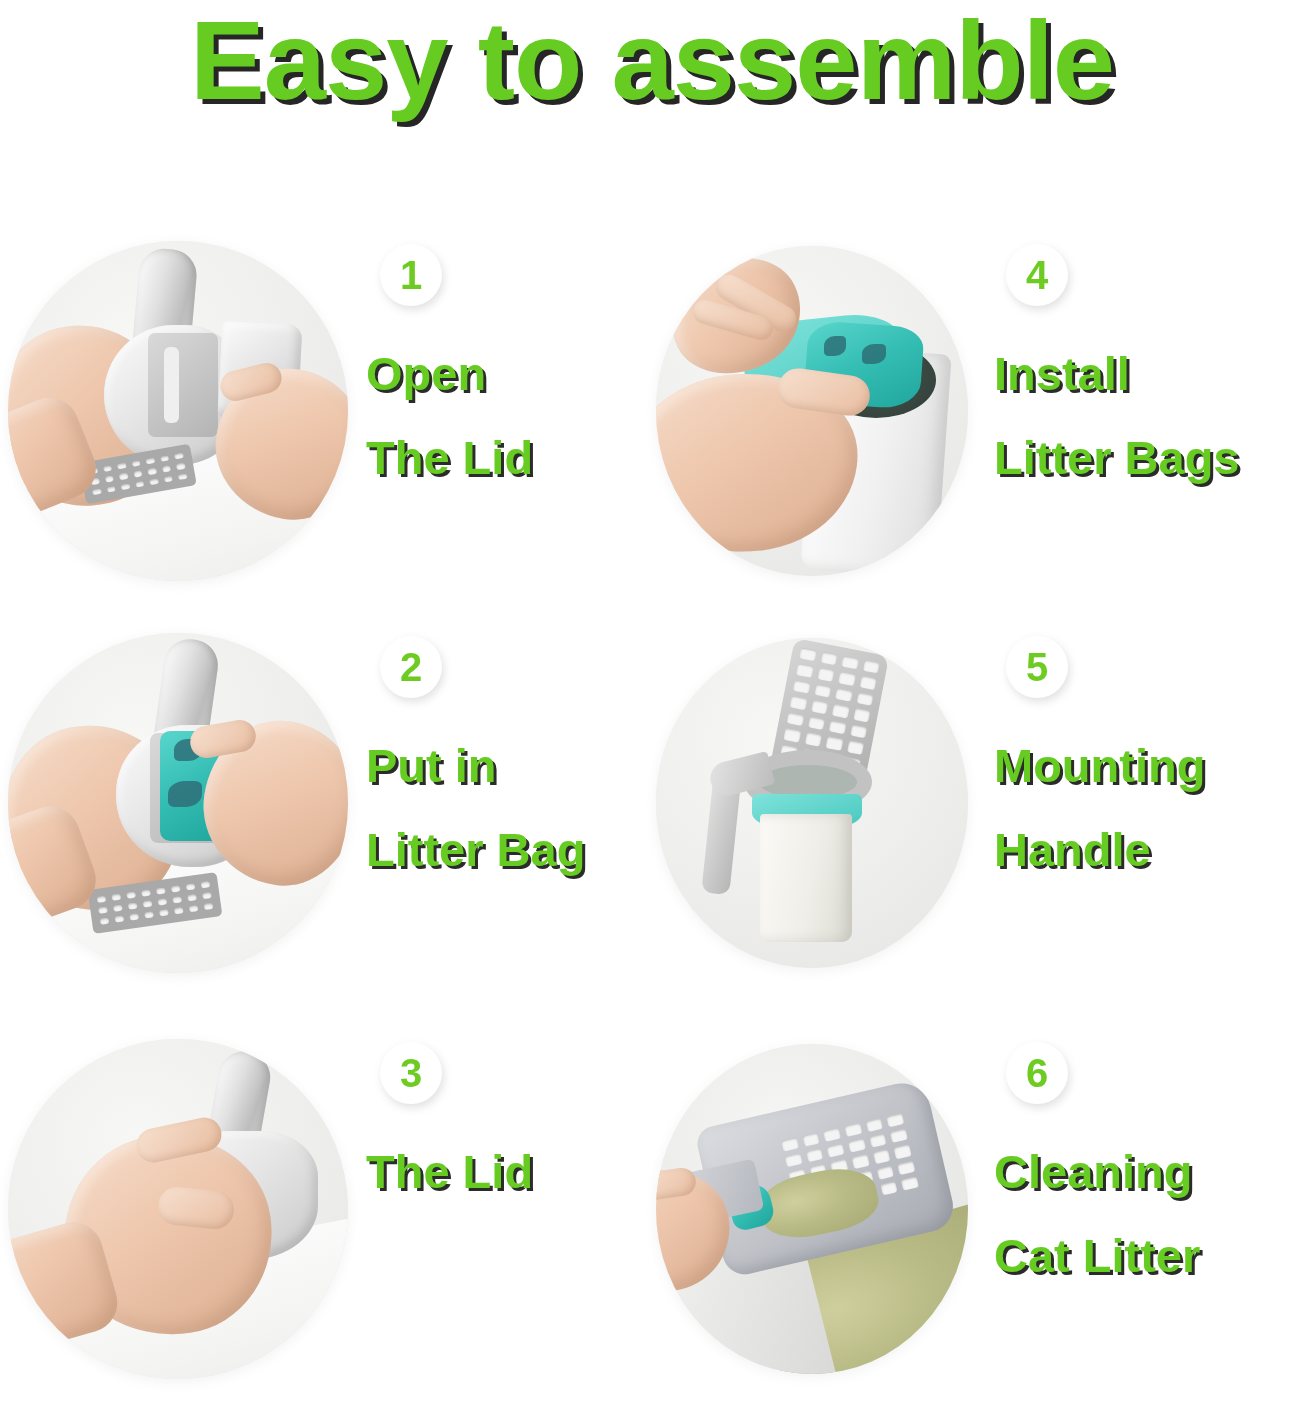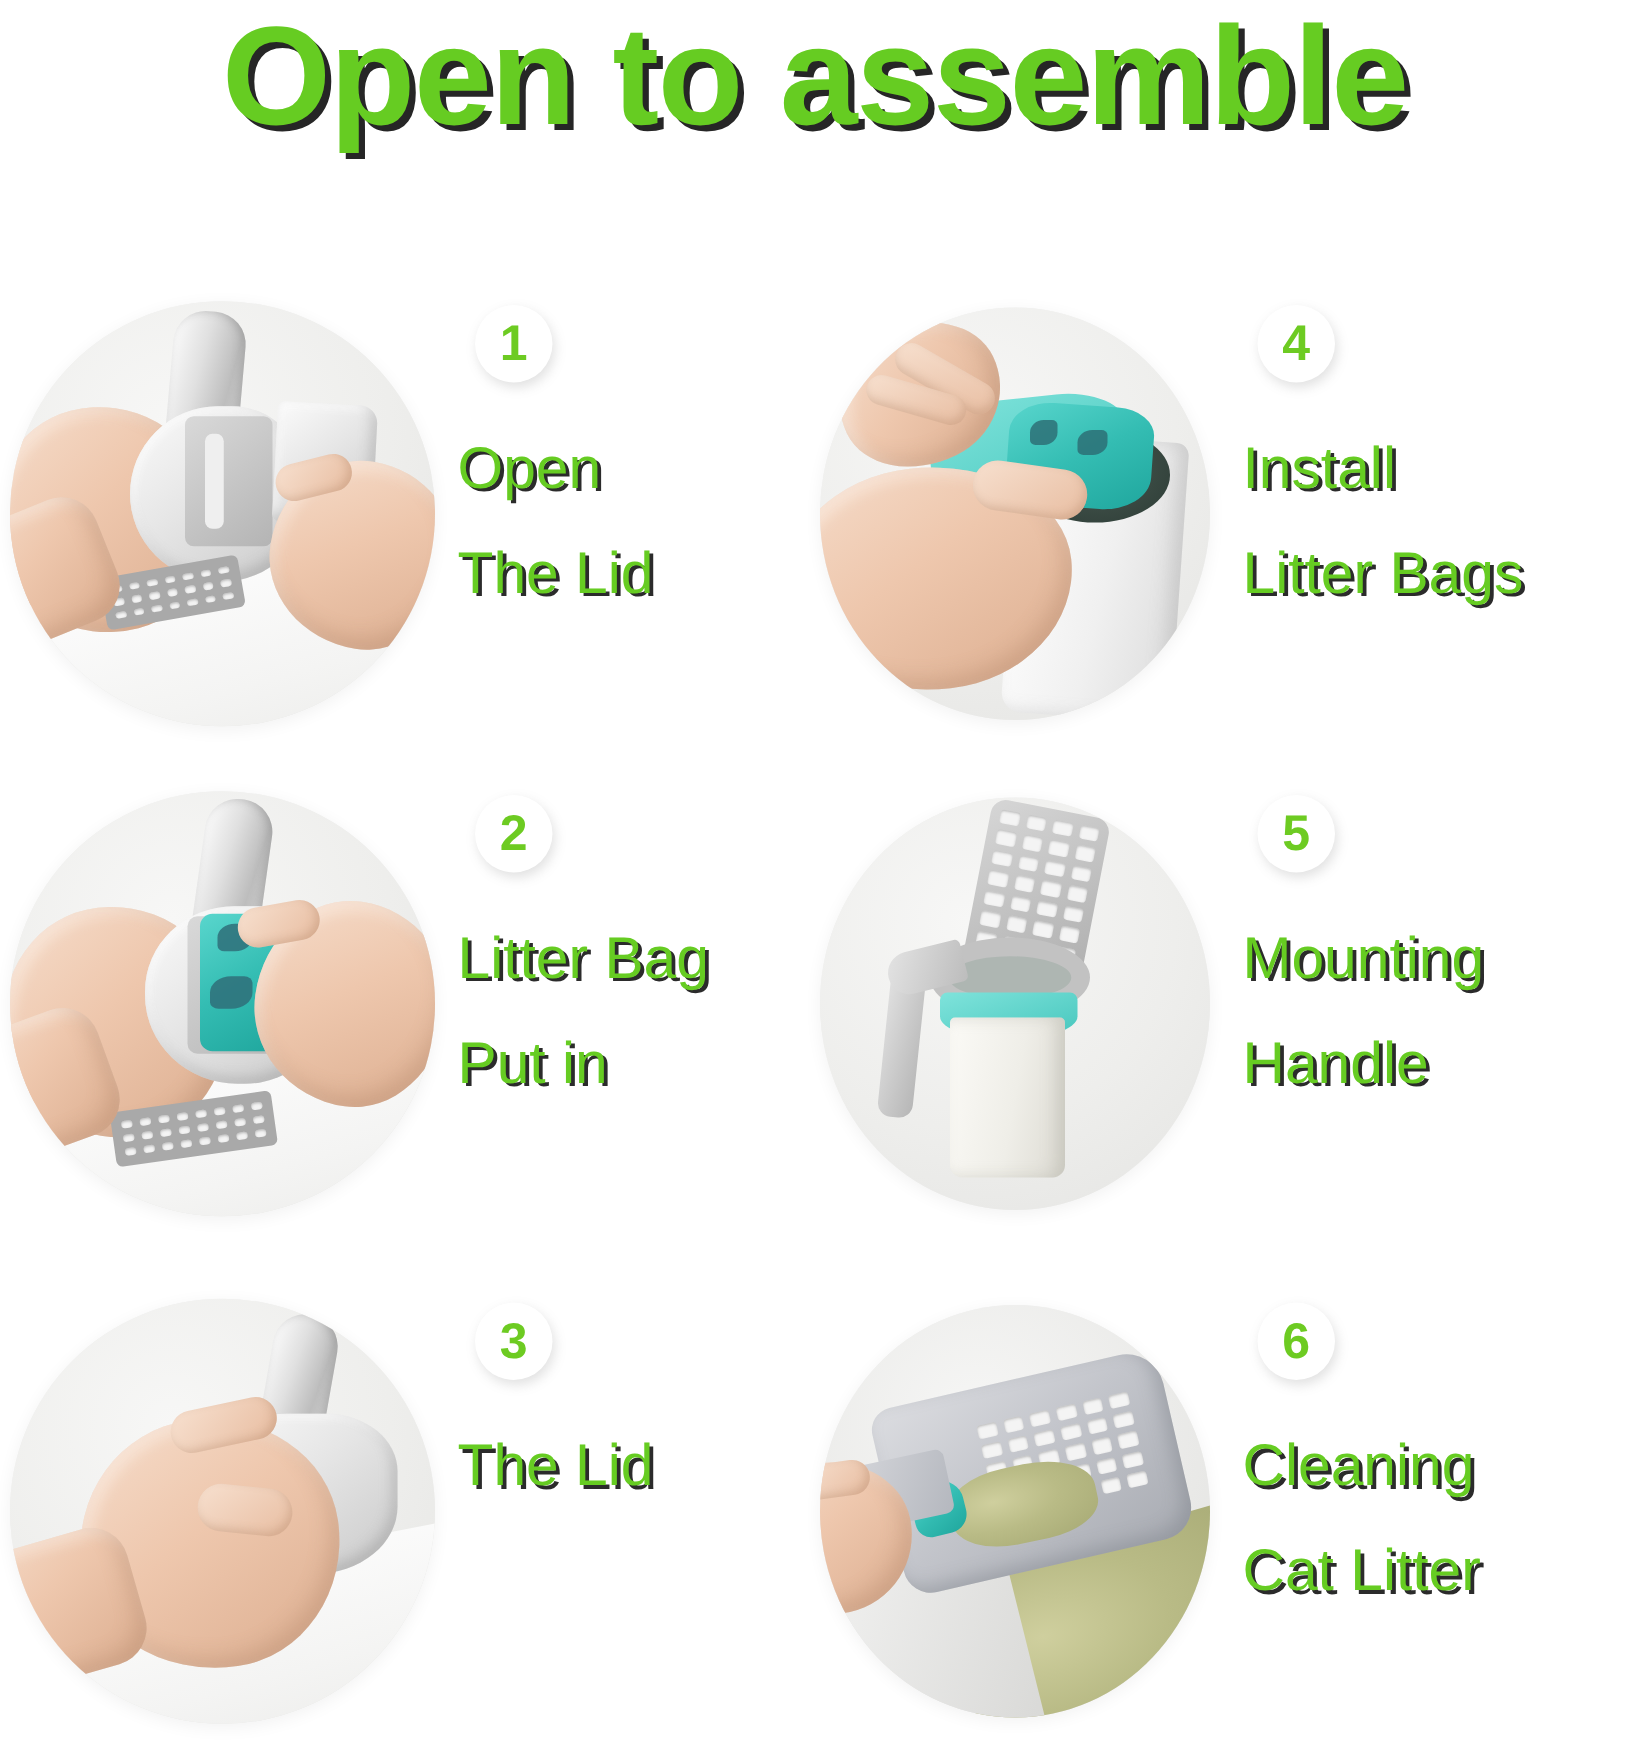--- a/index.html
+++ b/index.html
@@ -145,31 +145,31 @@
   .lines {
     position:absolute;
     top:96px; left:18px;
     width:100%;
   }
   .col-right .lines { left:26px; }
 
   .lines span {
     display:block;
     font-size:47px;
-    font-weight:normal;
+    font-weight:bold;
     line-height:1.78;
     color:#66CC22;
     text-shadow:3px 3px 0 #2b2b2b;
     white-space:nowrap;
   }
 </style>
 </head>
 <body>
 
-<div class="title">Open to assemble</div>
+<div class="title">Easy to assemble</div>
 
 <div class="grid">
 
   <div class="step col-left row-1">
     <div class="photo">
       <div class="photo-inner">
         <div class="backdrop sh"></div>
         <div class="table-edge sh"></div>
 
         <div class="handle-bar sh" style="left:128px;top:8px;width:58px;height:110px;transform:rotate(5deg);"></div>
@@ -261,22 +261,22 @@
             <i></i>
             <i></i>
             <i></i>
         </div>
         <div class="hand sh" style="left:-48px;top:184px;width:130px;height:106px;transform:rotate(-20deg);border-radius:30px;"></div>
       </div>
     </div>
     <div class="caption">
       <div class="badge">2</div>
       <div class="lines">
+        <span>Put in</span>
         <span>Litter Bag</span>
-        <span>Put in</span>
       </div>
     </div>
   </div>
 
   <div class="step col-left row-3">
     <div class="photo">
       <div class="photo-inner">
         <div class="backdrop sh"></div>
         <div class="table-edge sh"></div>
         <div class="handle-bar sh" style="left:206px;top:12px;width:52px;height:100px;transform:rotate(10deg);"></div>

